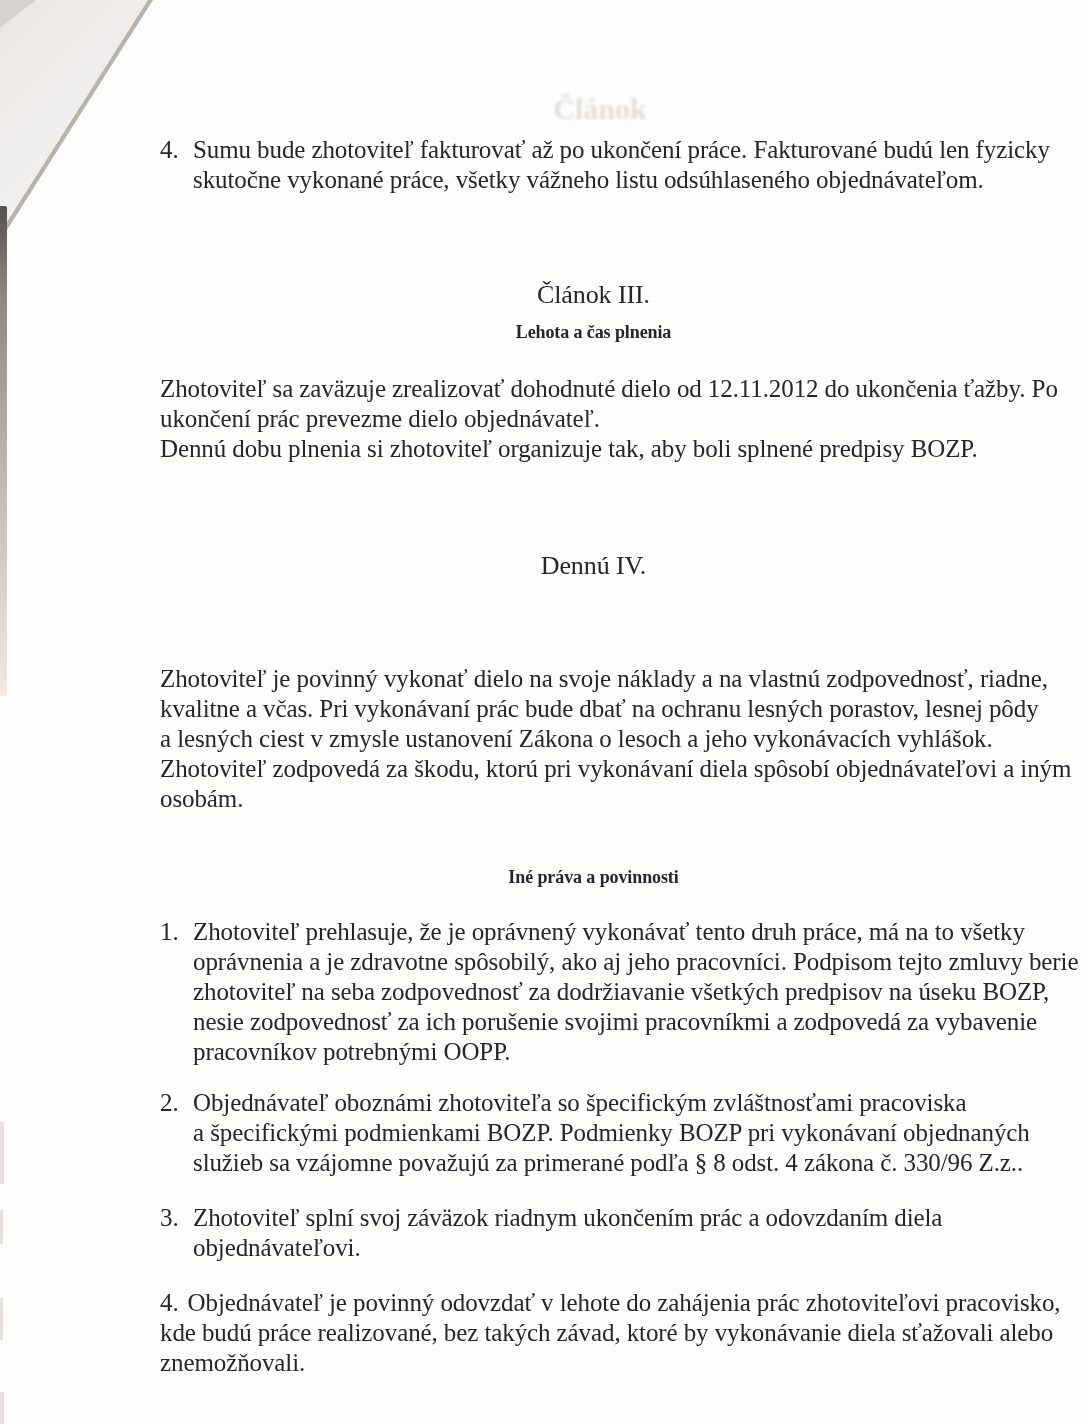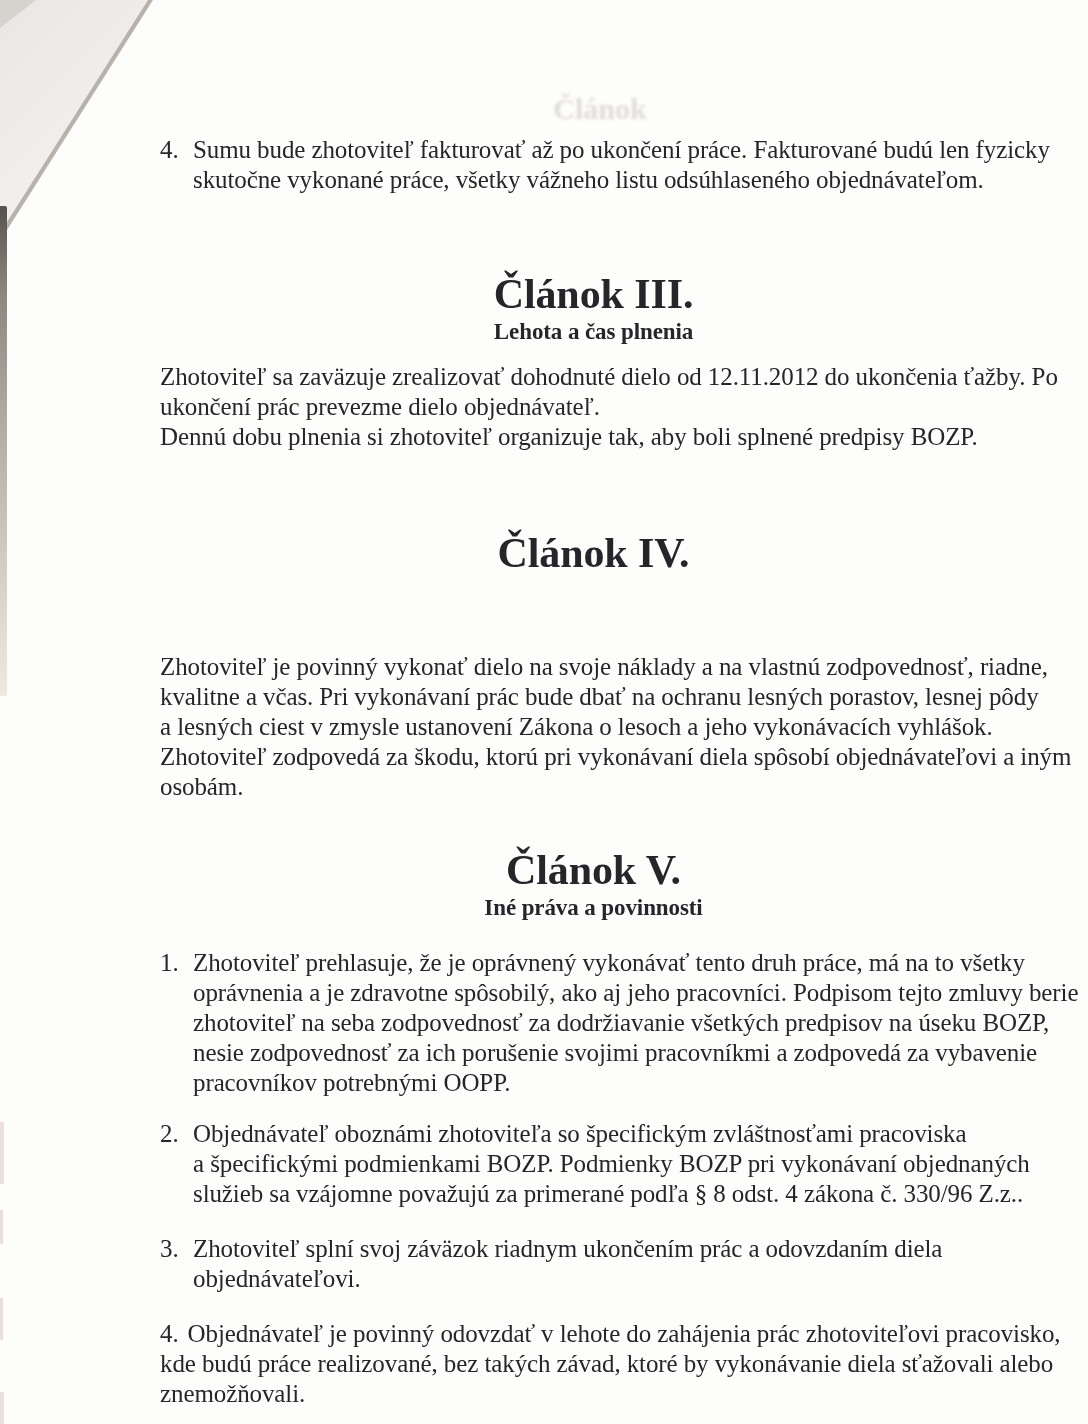--- a/index.html
+++ b/index.html
@@ -53,25 +53,25 @@
     position: absolute; top: 135px; left: 160px; width: 925px;
     font-size: 25px; line-height: 30px;
     letter-spacing: -0.1px;
   }
   .txt { white-space: pre-line; }
 
   .hang { display: flex; align-items: flex-start; }
   .hang .num { flex: 0 0 33px; }
 
   .sec-head { text-align: center; padding-right: 58px; }
-  .sec-title { font-size: 42px; font-weight: bold; line-height: 43px; }
-  .sec-sub   { font-size: 23px; font-weight: bold; line-height: 32px; }
+  .sec-title { font-size: 26px; font-weight: normal; line-height: 43px; }
+  .sec-sub   { font-size: 18px; font-weight: bold; line-height: 32px; }
 
   .sec-3 { margin-top: 78px; }
-  .sec-3 .para { margin-top: 14px; }
+  .sec-3 .para { margin-top: 26px; }
   .sec-4 { margin-top: 80px; }
   .sec-4 .para { margin-top: 77px; }
   .sec-5 { margin-top: 47px; }
 
   .item-1 { margin-top: 24px; }
   .item-2 { margin-top: 21px; }
   .item-3 { margin-top: 25px; }
   .item-4 { margin-top: 25px; }
   .num-inline { margin-right: 9px; }
 </style>
@@ -103,32 +103,31 @@
         <div class="sec-title">Článok III.</div>
         <div class="sec-sub">Lehota a čas plnenia</div>
       </div>
       <div class="para txt">Zhotoviteľ sa zaväzuje zrealizovať dohodnuté dielo od 12.11.2012 do ukončenia ťažby. Po
 ukončení prác prevezme dielo objednávateľ.
 Dennú dobu plnenia si zhotoviteľ organizuje tak, aby boli splnené predpisy BOZP.</div>
     </section>
 
     <section class="sec-4">
       <div class="sec-head">
-        <div class="sec-title">Článok IV.</div>
+        <div class="sec-title">Dennú IV.</div>
       </div>
       <div class="para txt">Zhotoviteľ je povinný vykonať dielo na svoje náklady a na vlastnú zodpovednosť, riadne,
 kvalitne a včas. Pri vykonávaní prác bude dbať na ochranu lesných porastov, lesnej pôdy
 a lesných ciest v zmysle ustanovení Zákona o lesoch a jeho vykonávacích vyhlášok.
 Zhotoviteľ zodpovedá za škodu, ktorú pri vykonávaní diela spôsobí  objednávateľovi a iným
 osobám.</div>
     </section>
 
     <section class="sec-5">
       <div class="sec-head">
-        <div class="sec-title">Článok V.</div>
         <div class="sec-sub">Iné práva a povinnosti</div>
       </div>
 
       <div class="hang item-1">
         <span class="num">1.</span>
         <span class="txt">Zhotoviteľ prehlasuje, že je oprávnený vykonávať tento druh práce, má na to všetky
 oprávnenia a je zdravotne spôsobilý, ako aj jeho pracovníci. Podpisom tejto zmluvy berie
 zhotoviteľ na seba zodpovednosť za dodržiavanie všetkých predpisov na úseku BOZP,
 nesie zodpovednosť za ich porušenie svojimi pracovníkmi a zodpovedá za vybavenie
 pracovníkov potrebnými OOPP.</span>

